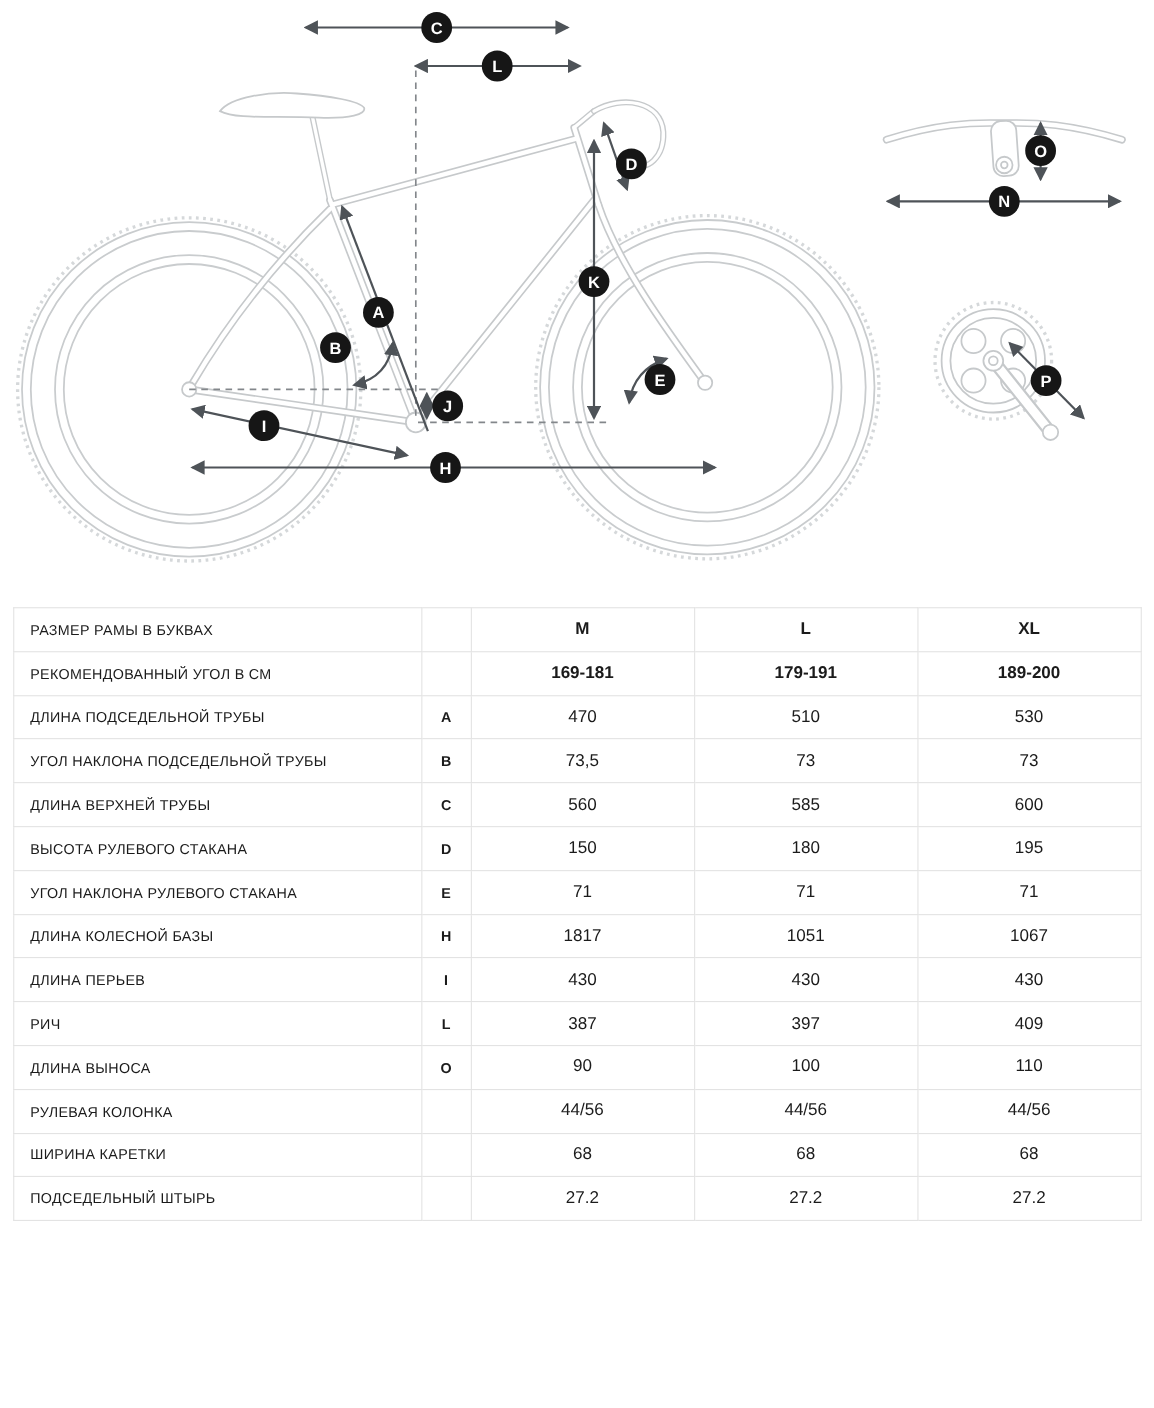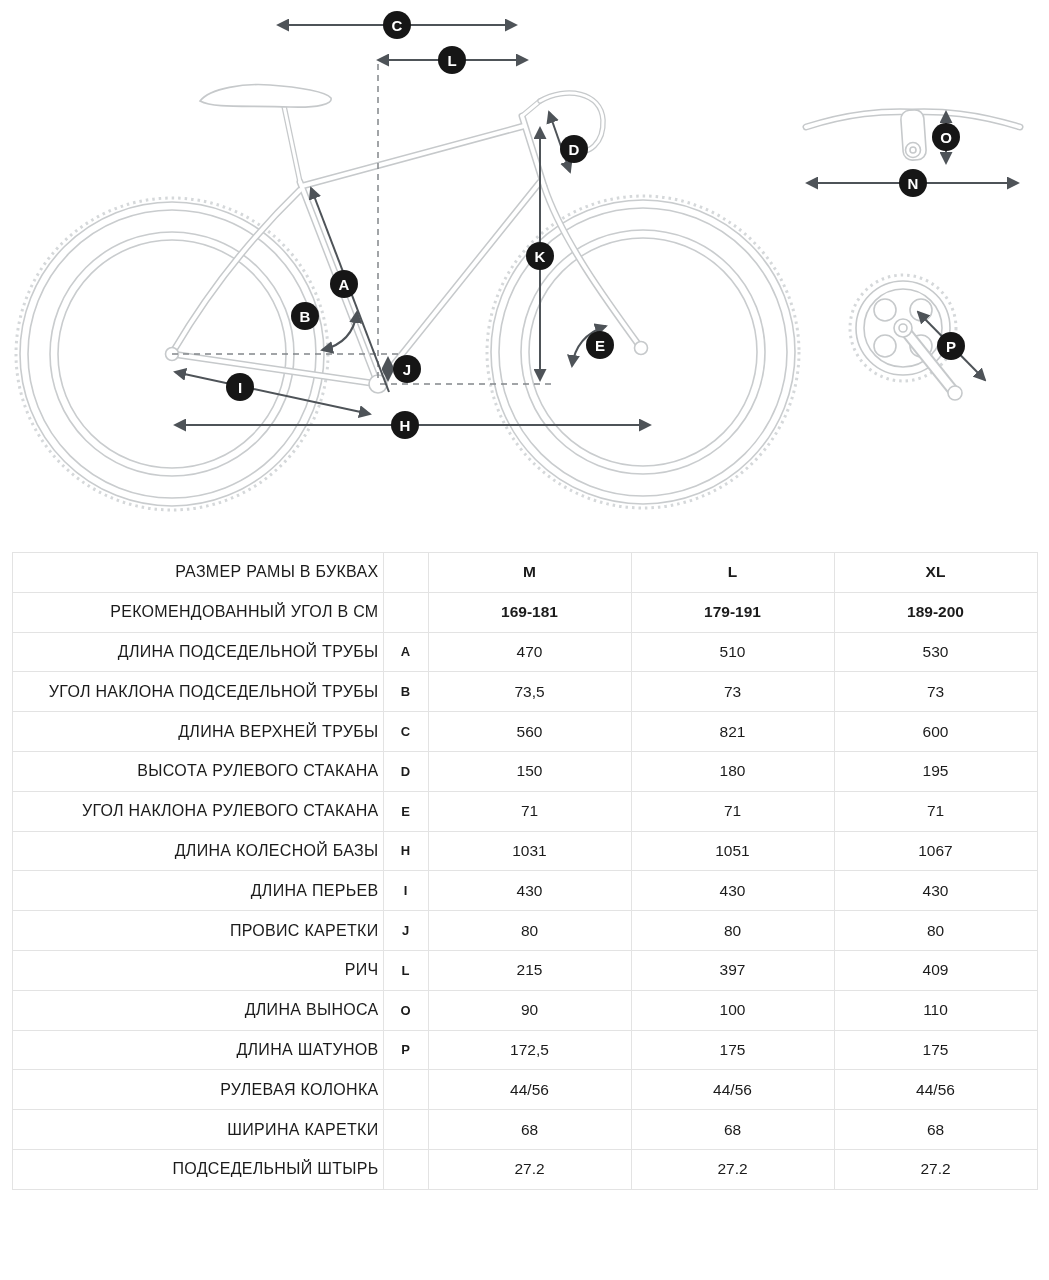--- a/index.html
+++ b/index.html
@@ -18,21 +18,21 @@
   .partline  { stroke:#c6c9cb; stroke-width:1.6; fill:none; }
 
   
   .dim  { stroke:#4e5358; stroke-width:2;   fill:none; }
   .dash { stroke:#83878b; stroke-width:1.5; fill:none; stroke-dasharray:6 5; }
   .badge-letter { fill:#ffffff; font:700 15px "Liberation Sans", sans-serif; text-anchor:middle; }
 
   
   table.spec { width:1025px; margin:4px auto 0 auto; border-collapse:collapse; table-layout:fixed; }
   table.spec td { border:1px solid #e3e3e3; height:36.8px; vertical-align:middle; overflow:hidden; white-space:nowrap; }
-  td.c-label  { text-align:right; padding:0 4px 0 15px; font-size:16px; letter-spacing:0.3px; }
+  td.c-label  { text-align:left; padding:0 4px 0 15px; font-size:13px; letter-spacing:0.3px; }
   td.c-letter { text-align:center; font-size:13px; font-weight:700; }
   td.c-value  { text-align:center; font-size:15.5px; }
   td.strong   { font-weight:700; }
 </style>
 </head>
 <body>
 
 <div class="diagram-wrap">
 <svg width="1049" height="548" viewBox="0 0 1049 548" xmlns="http://www.w3.org/2000/svg">
   <defs>
@@ -231,80 +231,66 @@
         <td class="c-label">УГОЛ НАКЛОНА ПОДСЕДЕЛЬНОЙ ТРУБЫ</td>
         <td class="c-letter">B</td>
         <td class="c-value">73,5</td>
         <td class="c-value">73</td>
         <td class="c-value">73</td>
       </tr>
       <tr>
         <td class="c-label">ДЛИНА ВЕРХНЕЙ ТРУБЫ</td>
         <td class="c-letter">C</td>
         <td class="c-value">560</td>
-        <td class="c-value">821</td>
+        <td class="c-value">585</td>
         <td class="c-value">600</td>
       </tr>
       <tr>
         <td class="c-label">ВЫСОТА РУЛЕВОГО СТАКАНА</td>
         <td class="c-letter">D</td>
         <td class="c-value">150</td>
         <td class="c-value">180</td>
         <td class="c-value">195</td>
       </tr>
       <tr>
         <td class="c-label">УГОЛ НАКЛОНА РУЛЕВОГО СТАКАНА</td>
         <td class="c-letter">E</td>
         <td class="c-value">71</td>
         <td class="c-value">71</td>
         <td class="c-value">71</td>
       </tr>
       <tr>
         <td class="c-label">ДЛИНА КОЛЕСНОЙ БАЗЫ</td>
         <td class="c-letter">H</td>
-        <td class="c-value">1031</td>
+        <td class="c-value">1817</td>
         <td class="c-value">1051</td>
         <td class="c-value">1067</td>
       </tr>
       <tr>
         <td class="c-label">ДЛИНА ПЕРЬЕВ</td>
         <td class="c-letter">I</td>
         <td class="c-value">430</td>
         <td class="c-value">430</td>
         <td class="c-value">430</td>
       </tr>
       <tr>
-        <td class="c-label">ПРОВИС КАРЕТКИ</td>
-        <td class="c-letter">J</td>
-        <td class="c-value">80</td>
-        <td class="c-value">80</td>
-        <td class="c-value">80</td>
-      </tr>
-      <tr>
         <td class="c-label">РИЧ</td>
         <td class="c-letter">L</td>
-        <td class="c-value">215</td>
+        <td class="c-value">387</td>
         <td class="c-value">397</td>
         <td class="c-value">409</td>
       </tr>
       <tr>
         <td class="c-label">ДЛИНА ВЫНОСА</td>
         <td class="c-letter">O</td>
         <td class="c-value">90</td>
         <td class="c-value">100</td>
         <td class="c-value">110</td>
       </tr>
       <tr>
-        <td class="c-label">ДЛИНА ШАТУНОВ</td>
-        <td class="c-letter">P</td>
-        <td class="c-value">172,5</td>
-        <td class="c-value">175</td>
-        <td class="c-value">175</td>
-      </tr>
-      <tr>
         <td class="c-label">РУЛЕВАЯ КОЛОНКА</td>
         <td class="c-letter"></td>
         <td class="c-value">44/56</td>
         <td class="c-value">44/56</td>
         <td class="c-value">44/56</td>
       </tr>
       <tr>
         <td class="c-label">ШИРИНА КАРЕТКИ</td>
         <td class="c-letter"></td>
         <td class="c-value">68</td>

